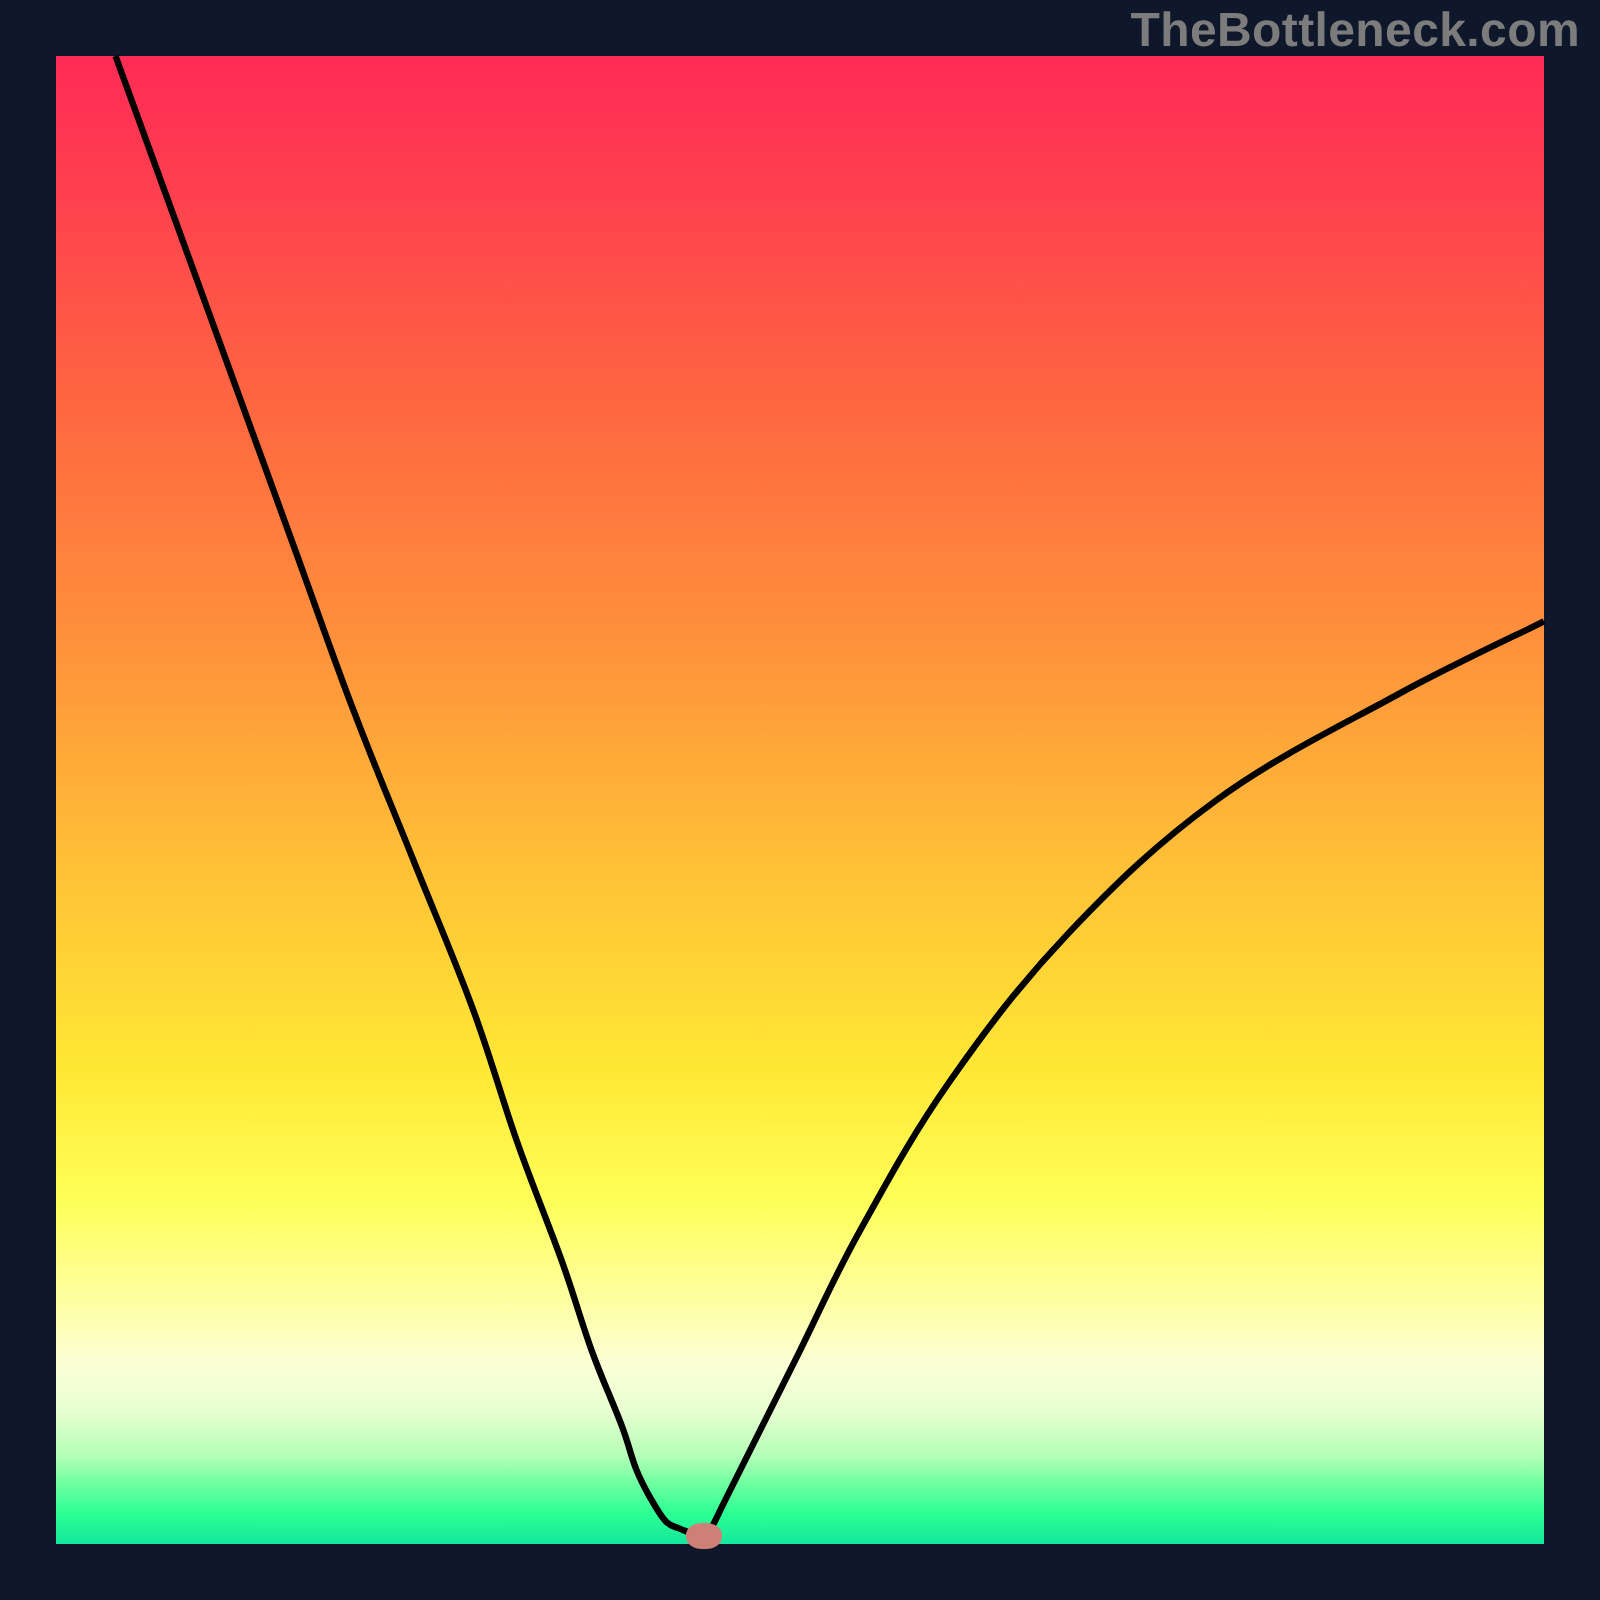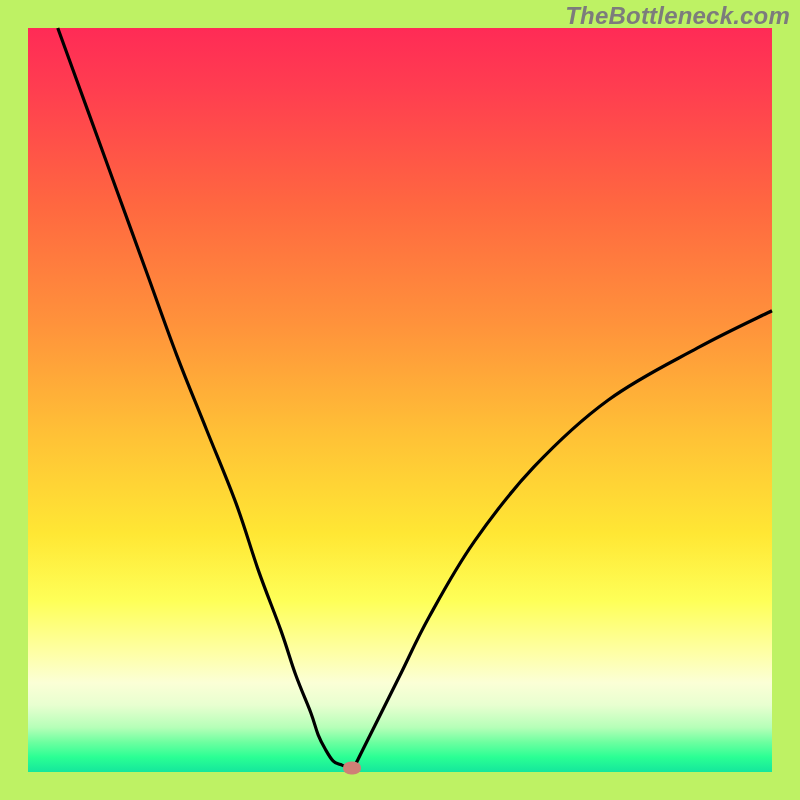--- a/index.html
+++ b/index.html
@@ -7,22 +7,21 @@
     padding: 0;
     width: 800px;
     height: 800px;
     background: #000;
     font-family: Arial, Helvetica, sans-serif;
   }
   .frame {
     position: relative;
     width: 800px;
     height: 800px;
-    background: #bef264;
-    font-style: italic;
+    background: #0f172a;
   }
   .watermark {
     position: absolute;
     top: 2px;
     right: 10px;
     font-size: 24px;
     font-weight: 600;
     color: #7c7c7c;
     letter-spacing: 0.2px;
   }

